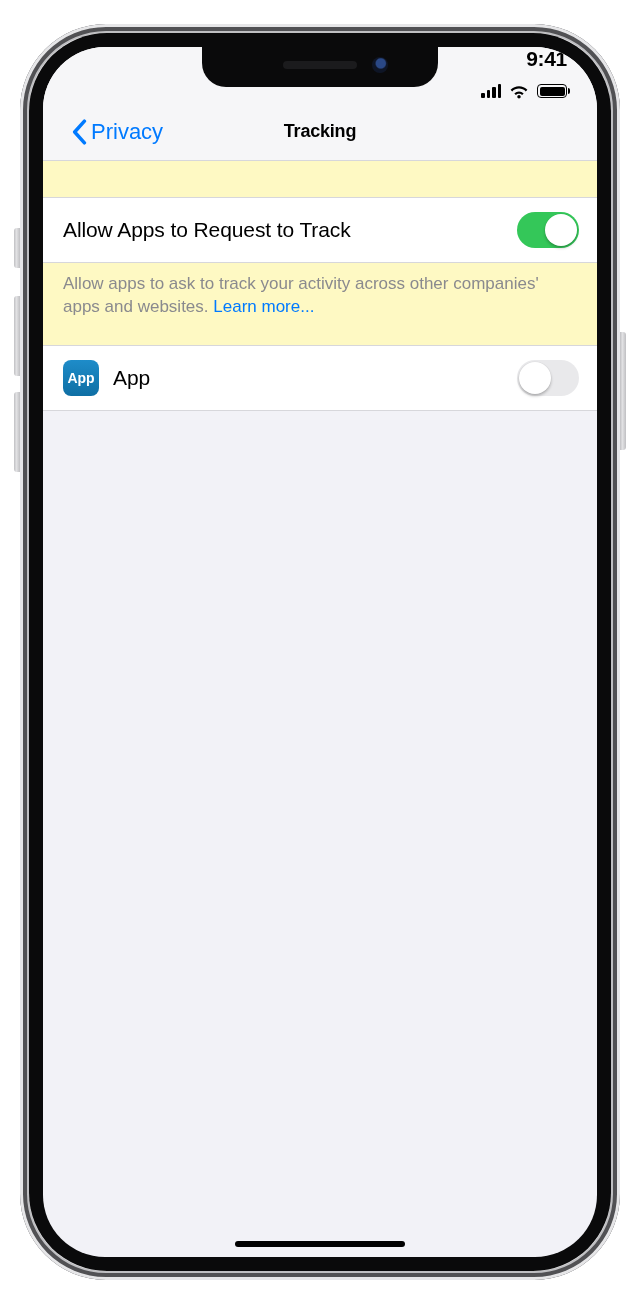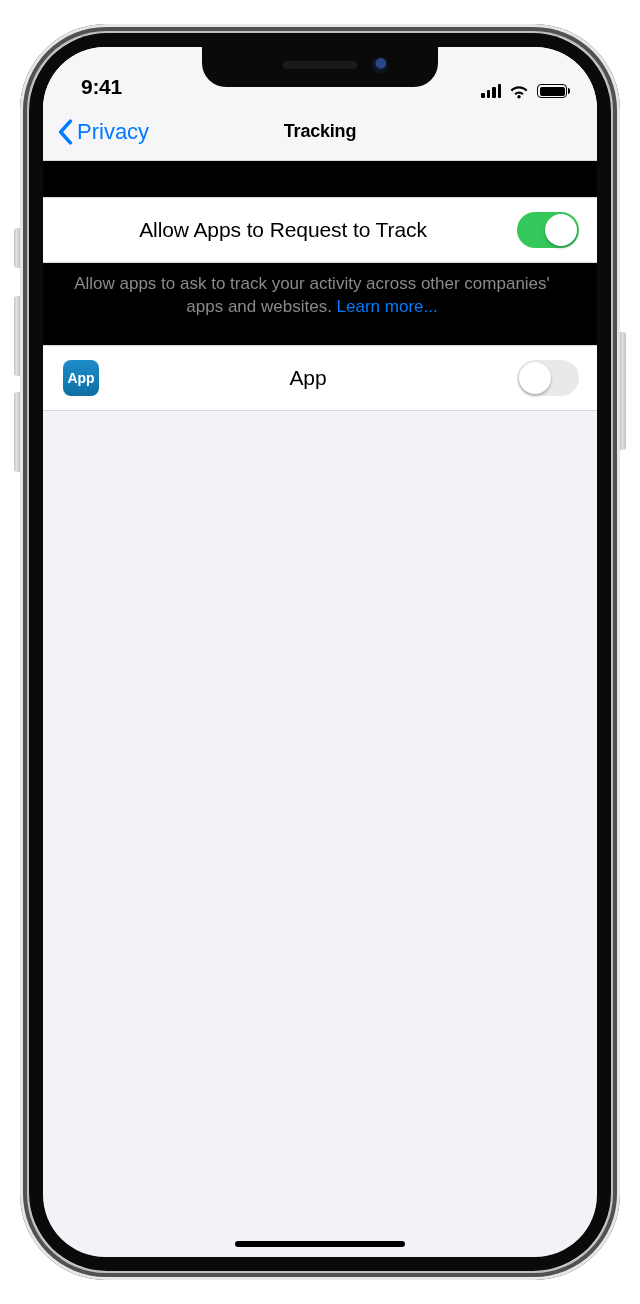--- a/index.html
+++ b/index.html
@@ -93,20 +93,21 @@
     
     .statusbar {
       position: relative;
       height: 56px;
       background: #f6f6f8;
       display: flex;
       align-items: flex-end;
       justify-content: space-between;
       padding: 0 30px 4px 38px;
       z-index: 10;
+      flex-direction: column;
     }
     .status-time {
       font-size: 21px;
       font-weight: 600;
       color:#000;
       letter-spacing: -0.3px;
     }
     .status-right {
       display:flex; align-items:center; gap:7px;
     }
@@ -136,33 +137,33 @@
       justify-content:center;
     }
     .nav-title {
       font-size:18px;
       font-weight:600;
       color:#000;
       letter-spacing:-0.2px;
     }
     .nav-back {
       position:absolute;
-      left:14px; top:0; bottom:0;
+      left:28px; top:0; bottom:0;
       display:flex;
       align-items:center;
       gap:4px;
       color:#007aff;
       font-size:22px;
     }
     .chevron-left {
       width:16px; height:26px;
     }
 
     
-    .content { background:#000000;text-align:center; }
+    .content { background:#fef9c3; }
     .section-gap { height:36px; }
     .cell {
       background:#fff;
       border-top:1px solid #d7d7db;
       border-bottom:1px solid #d7d7db;
       padding:14px 18px 14px 20px;
       display:flex;
       align-items:center;
       gap:14px;
       min-height:58px;

